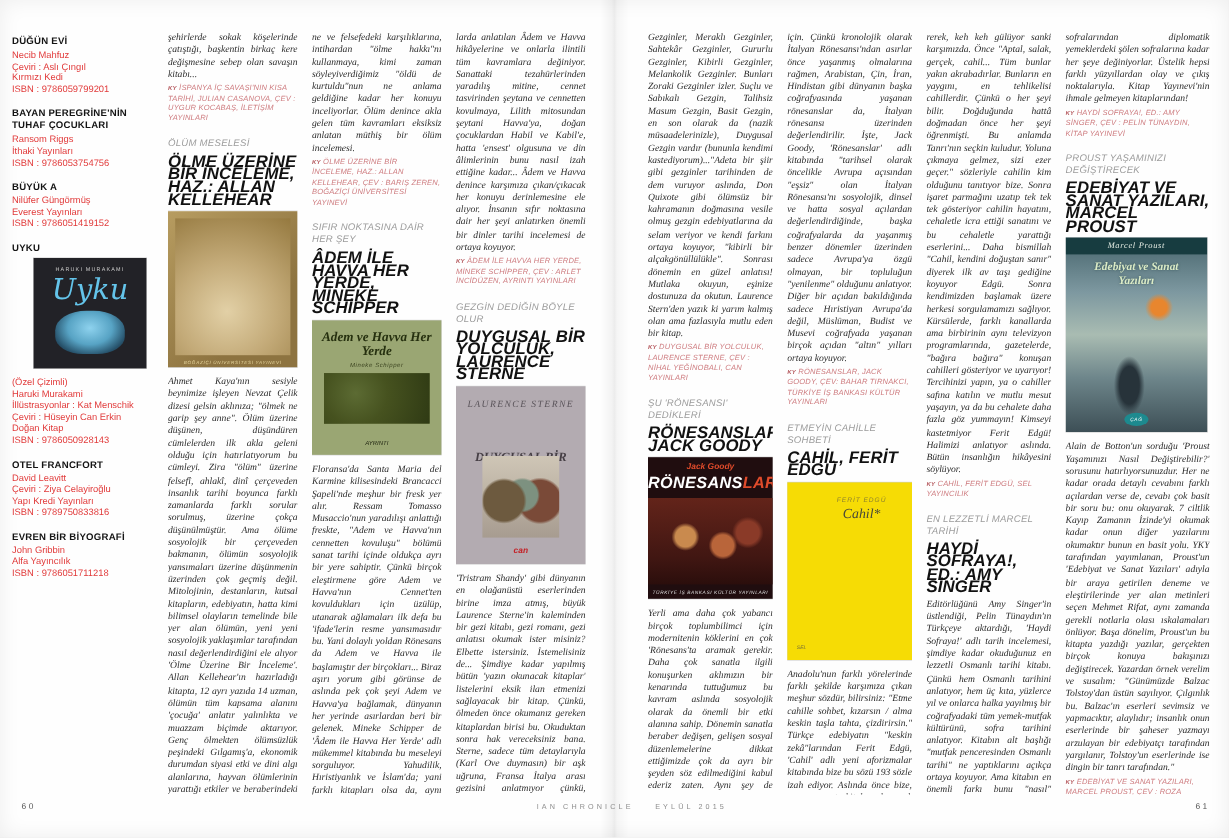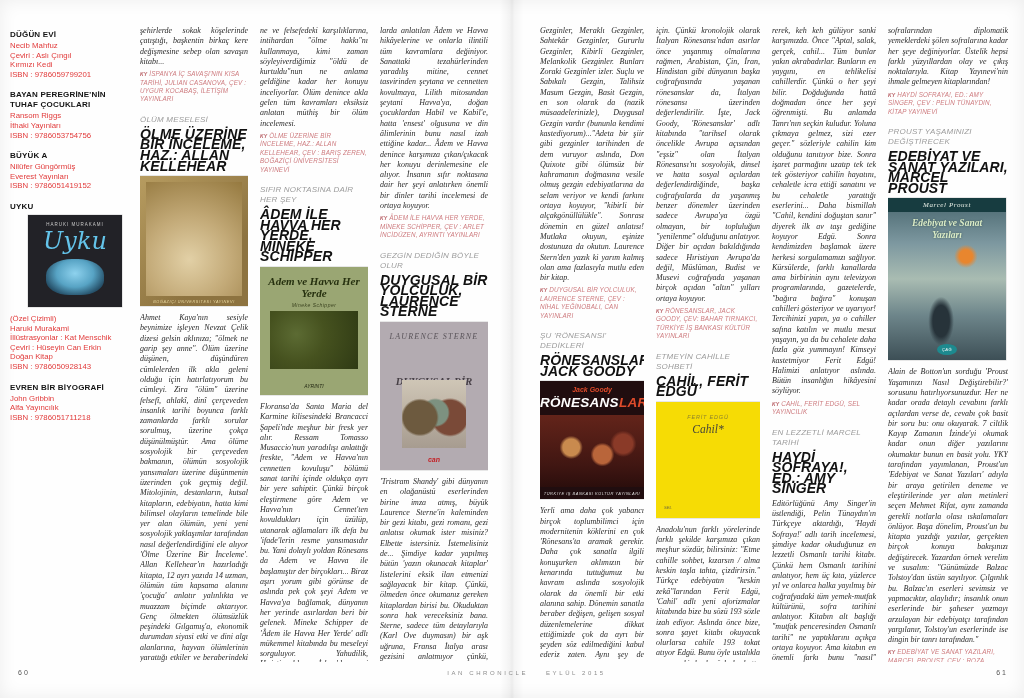--- a/index.html
+++ b/index.html
@@ -39,21 +39,21 @@
       border-radius:45% 45% 40% 40%;}
   
   .cover--olme{width:108px;height:130px;background:linear-gradient(135deg,#b79c60,#8d7340 70%);}
   .cover--olme .cv-art{top:6px;bottom:10px;left:6px;right:6px;
       background:radial-gradient(circle at 45% 68%,#e2d0a6 0%,#c3aa78 45%,#95793f 100%);}
   .cover--olme .cv-title{top:12px;left:9px;right:9px;font-weight:bold;font-size:9.5px;line-height:11px;
       color:#fff;text-shadow:0 0 2px rgba(60,40,0,.8);}
   .cover--olme .cv-author{top:38px;left:10px;right:30px;font-size:4.2px;color:#f3e7c5;letter-spacing:.4px;}
   .cover--olme .cv-pub{bottom:2px;text-align:center;font-size:3.8px;letter-spacing:.6px;color:#e8d79e;}
   
-  .cover--adem{width:108px;height:128px;background:#9aa673;}
+  .cover--adem{width:108px;height:112px;background:#9aa673;}
   .cover--adem .cv-title{top:8px;left:6px;right:6px;text-align:center;font-family:"Liberation Serif",serif;
       font-weight:bold;font-size:11px;line-height:12.5px;color:#26300f;}
   .cover--adem .cv-author{top:35px;text-align:center;font-size:5px;color:#3c4420;letter-spacing:.5px;}
   .cover--adem .cv-art{top:44px;bottom:26px;left:10px;right:10px;
       background:radial-gradient(circle at 30% 40%,#5c6b33 0%,#46521f 40%,#2f3a14 100%),
                  radial-gradient(circle at 70% 60%,#7b8748,#3a4517);}
   .cover--adem .cv-pub{bottom:6px;text-align:center;font-size:5px;color:#1f2410;}
   
   .cover--duygusal{width:108px;height:148px;background:#b3abb1;}
   .cover--duygusal .cv-author{top:10px;text-align:center;font-family:"Liberation Serif",serif;
@@ -71,21 +71,21 @@
   .cover--ronesans .cv-author{top:5px;text-align:center;font-weight:bold;font-size:7px;color:#df4b2b;}
   .cover--ronesans .cv-title{top:14px;text-align:right;font-weight:bold;font-size:13.5px;color:#fff;letter-spacing:.3px;}
   .cover--ronesans .cv-title .accent{color:#df4b2b;}
   .cover--ronesans .cv-art{top:34px;bottom:12px;left:0;right:0;
       background:radial-gradient(circle at 30% 45%,#c98a4e 0 10%,rgba(0,0,0,0) 14%),
                  radial-gradient(circle at 60% 55%,#b9653a 0 12%,rgba(0,0,0,0) 16%),
                  radial-gradient(circle at 80% 40%,#8a3a28 0 10%,rgba(0,0,0,0) 14%),
                  linear-gradient(180deg,#63241a,#401612 70%,#2b0e0c);}
   .cover--ronesans .cv-pub{bottom:3px;text-align:center;font-size:4px;color:#ddd;letter-spacing:.5px;}
   
-  .cover--cahil{width:104px;height:116px;background:#f6dc05;}
+  .cover--cahil{width:104px;height:148px;background:#f6dc05;padding-left:20px;}
   .cover--cahil .cv-author{top:12px;text-align:center;font-size:5.5px;letter-spacing:.8px;color:#8f842d;}
   .cover--cahil .cv-title{top:21px;text-align:center;font-family:"Liberation Serif",serif;
       font-size:11.5px;color:#46463a;}
   .cover--cahil .cv-pub{bottom:8px;left:8px;right:auto;font-size:4.2px;color:#6f6a3c;}
   
   .cover--proust{width:118px;height:162px;
       background:radial-gradient(circle at 66% 36%,#e8862e 0 5%,rgba(0,0,0,0) 9%),
                  radial-gradient(ellipse at 45% 76%,#27333a 0 9%,rgba(0,0,0,0) 14%),
                  linear-gradient(180deg,#46646c 0%,#7d98a0 28%,#a9bcb2 50%,#6e868b 72%,#3d4f56 100%);}
   .cover--proust .cv-author{top:0;height:14px;background:#173c40;color:#e8efe6;text-align:center;
@@ -129,20 +129,27 @@
           <div class="cv-art"></div>
         </div>
         <div class="sb-line">(Özel Çizimli)</div>
         <div class="sb-line">Haruki Murakami</div>
         <div class="sb-line">İllüstrasyonlar : Kat Menschik</div>
         <div class="sb-line">Çeviri : Hüseyin Can Erkin</div>
         <div class="sb-line">Doğan Kitap</div>
         <div class="sb-line">ISBN : 9786050928143</div>
       </div>
       <div class="sb-entry">
+        <div class="sb-title">OTEL FRANCFORT</div>
+        <div class="sb-line">David Leavitt</div>
+        <div class="sb-line">Çeviri : Ziya Celayiroğlu</div>
+        <div class="sb-line">Yapı Kredi Yayınları</div>
+        <div class="sb-line">ISBN : 9789750833816</div>
+      </div>
+      <div class="sb-entry">
         <div class="sb-title">EVREN BİR BİYOGRAFİ</div>
         <div class="sb-line">John Gribbin</div>
         <div class="sb-line">Alfa Yayıncılık</div>
         <div class="sb-line">ISBN : 9786051711218</div>
       </div>
     </aside>
   <div id="columns-root">
       <div class="col" style="left: 140px; width: 108px;">
         <div class="body">şehirlerde sokak köşelerinde çatıştığı, başkentin birkaç kere değişmesine sebep olan savaşın kitabı...</div>
         <div class="ref"><span class="ref-prefix">KY</span>İSPANYA İÇ SAVAŞI'NIN KISA TARİHİ, JULIAN CASANOVA, ÇEV : UYGUR KOCABAŞ, İLETİŞİM YAYINLARI</div>

